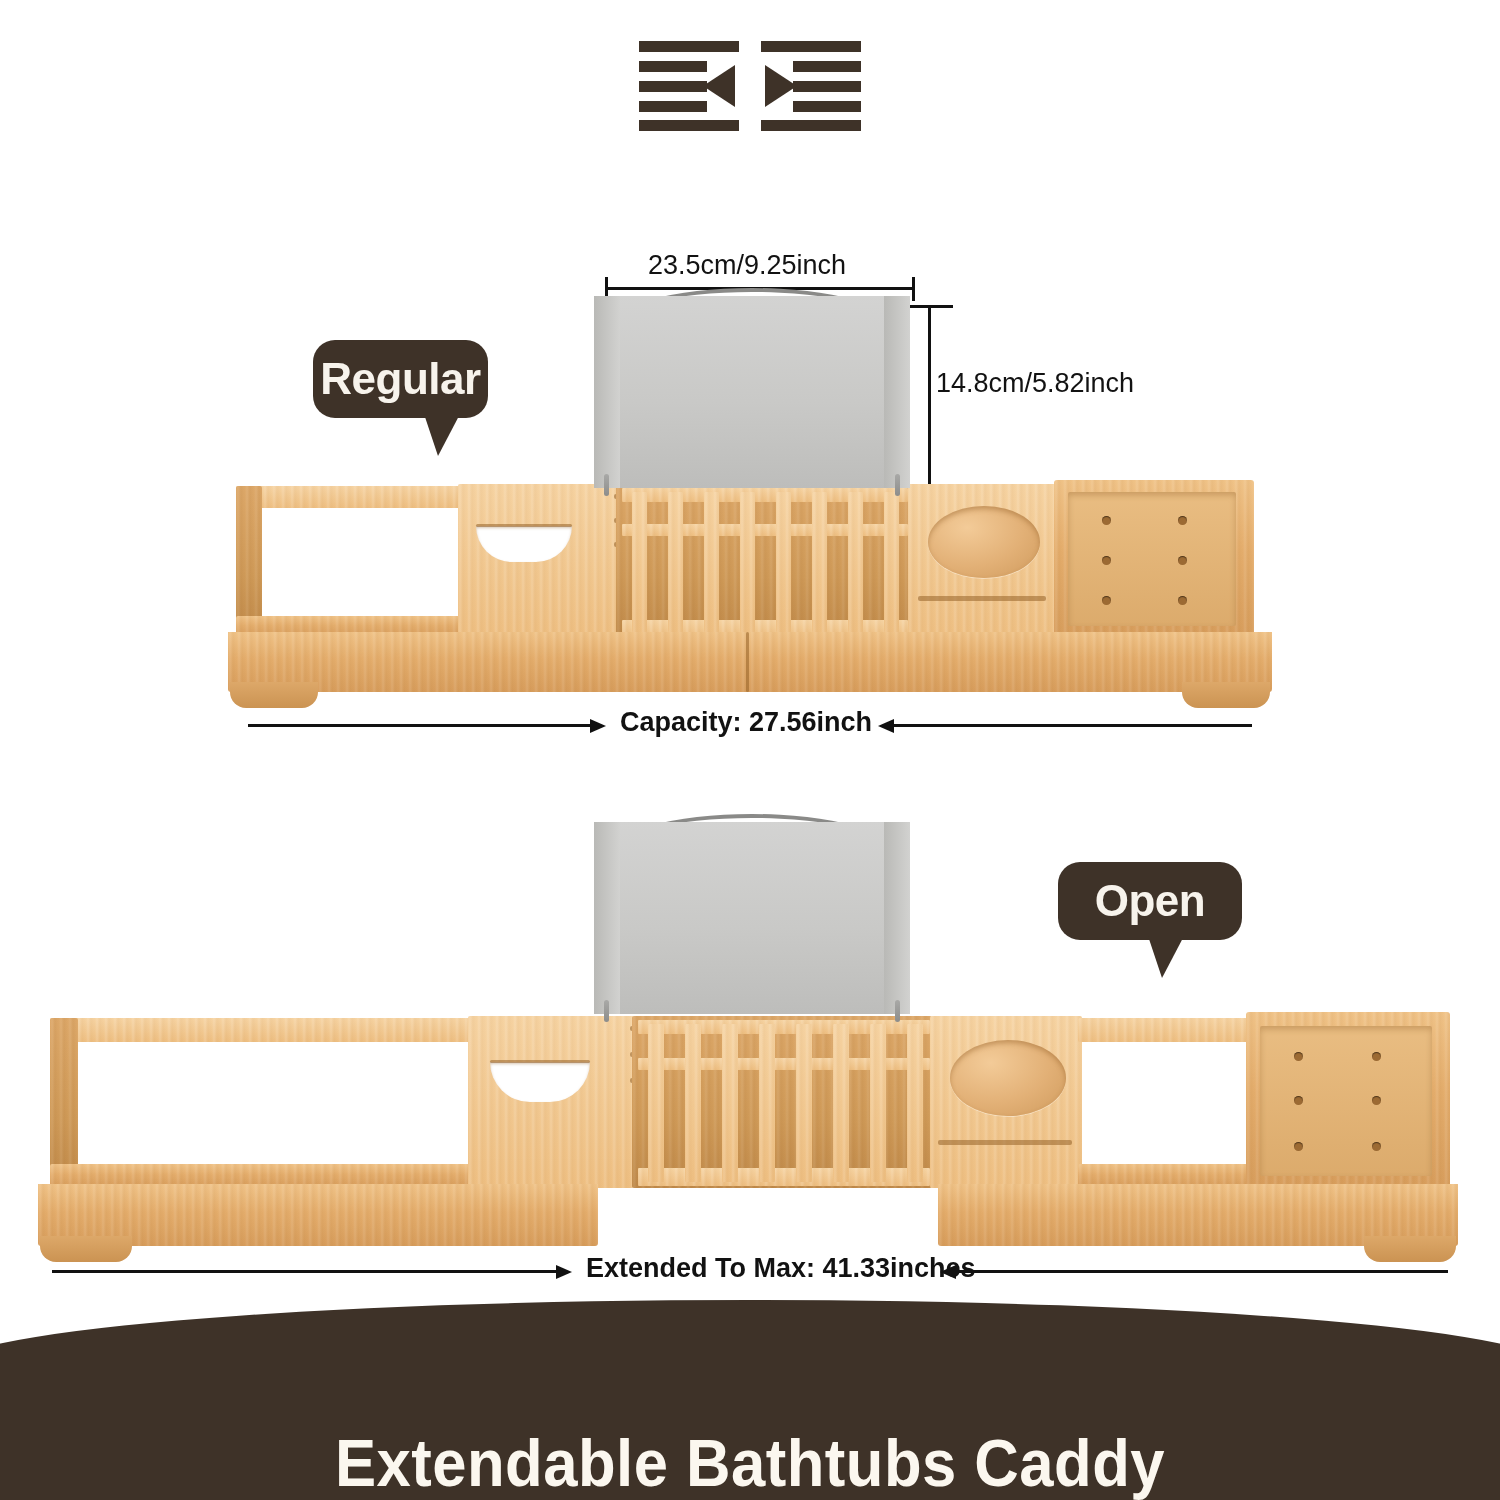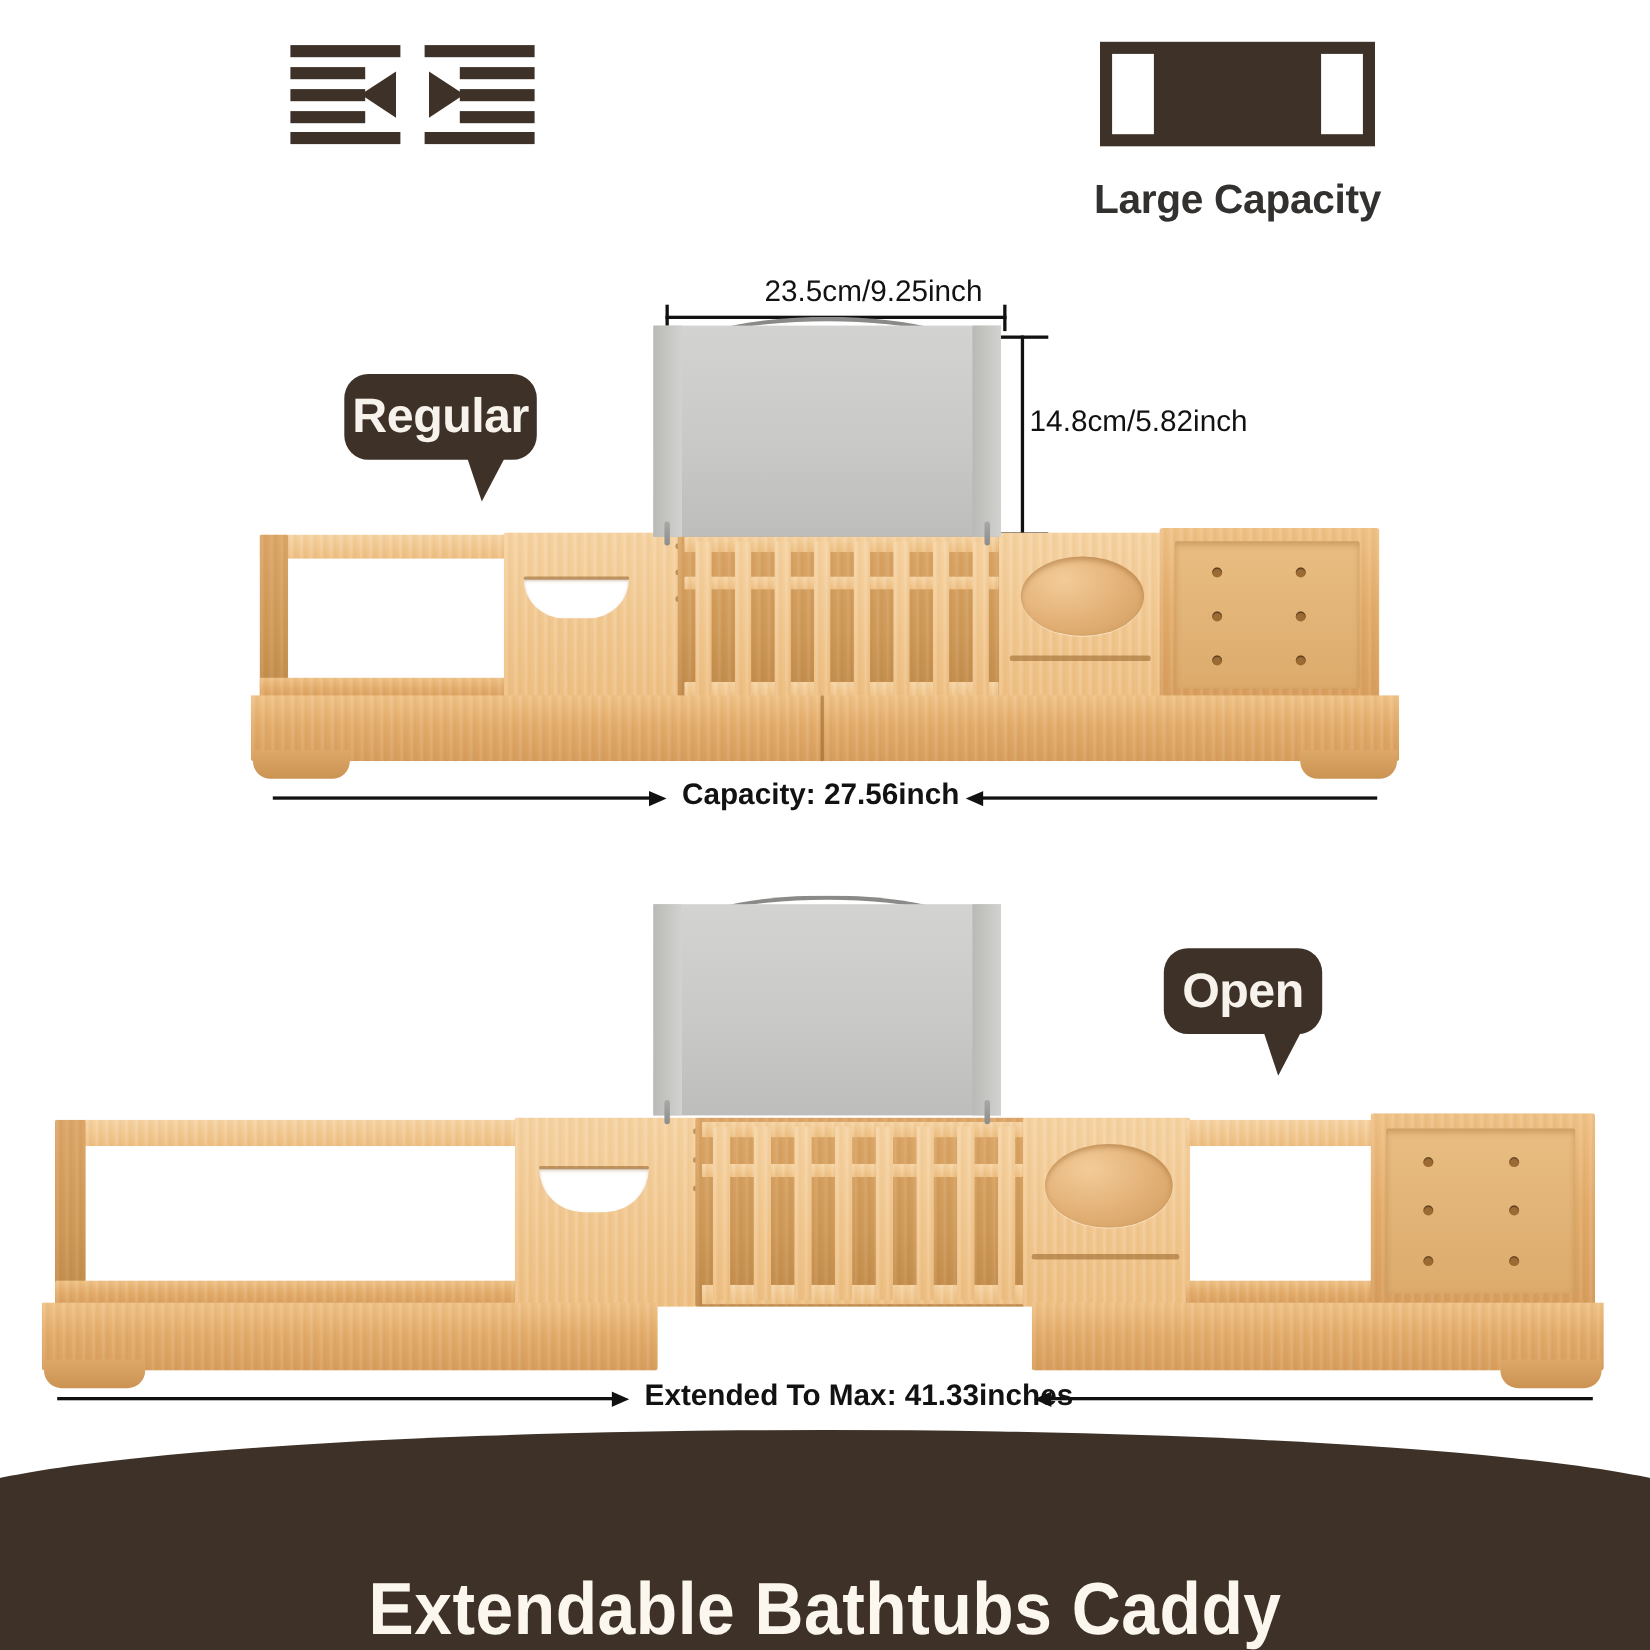--- a/index.html
+++ b/index.html
@@ -210,34 +210,25 @@
           <div class="ew-bar" style="left:32px;top:60px;width:68px;"></div>
           <div class="ew-bar" style="left:0;top:79px;width:100px;"></div>
           <svg width="36" height="46" viewBox="0 0 36 46" style="position:absolute;left:2px;top:22px;">
             <polygon points="2,2 2,44 34,23" fill="#3e3228"></polygon>
           </svg>
         </div>
       </div>
     </div>
   </div>
 
-  <div class="feature">
-    <div class="feature-icon">
-      <div class="lc">
-        <div class="lc-slot"></div>
-        <div class="lc-slot"></div>
-      </div>
-    </div>
-    <div class="feature-label">Large Capacity</div>
-  </div>
 
 </div>
 
 <div>
-  <div class="dim-text" style="left:648px; top:250px;margin-left:47px;">23.5cm/9.25inch</div>
+  <div class="dim-text" style="left:648px; top:250px;">23.5cm/9.25inch</div>
   <div class="dim-line" style="left:605px; top:287px; width:310px; height:3px;"></div>
   <div class="dim-line" style="left:605px; top:277px; width:3px; height:24px;"></div>
   <div class="dim-line" style="left:912px; top:277px; width:3px; height:24px;"></div>
 </div>
 
 <div>
   <div class="dim-text" style="left:936px; top:368px;text-align:right;">14.8cm/5.82inch</div>
   <div class="dim-line" style="left:928px; top:305px; width:3px; height:182px;"></div>
   <div class="dim-line" style="left:906px; top:305px; width:47px; height:3px;"></div>
   <div class="dim-line" style="left:906px; top:484px; width:47px; height:3px;"></div>
@@ -309,21 +300,21 @@
   <svg width="18" height="18" viewBox="0 0 18 18" style="position:absolute;left:590px;top:717px;">
     <polygon points="0,2 16,9 0,16" fill="#111111"></polygon>
   </svg>
   <div class="dim-text" style="left:620px; top:707px; font-weight:bold;">Capacity: 27.56inch</div>
   <svg width="18" height="18" viewBox="0 0 18 18" style="position:absolute;left:876px;top:717px;">
     <polygon points="18,2 2,9 18,16" fill="#111111"></polygon>
   </svg>
   <div class="dim-line" style="left:892px; top:724px; width:360px; height:3px;"></div>
 </div>
 
-<div class="bubble" style="left:1058px; top:862px; width:144px; height:78px;">
+<div class="bubble" style="left:1058px; top:862px; width:184px; height:78px;">
   <span>Open</span>
 </div>
 <div class="bubble-tail" style="left:1148px; top:936px;"></div>
 
 <div class="caddy" style="left:38px; top:1000px; width:1420px; height:248px;">
 
   <div class="frame-bar wood-light" style="left:12px; top:18px; width:460px; height:24px;"></div>
   <div class="frame-bar wood-dark" style="left:12px; top:18px; width:28px; height:168px;"></div>
   <div class="frame-bar wood" style="left:12px; top:164px; width:460px; height:24px;"></div>
 

